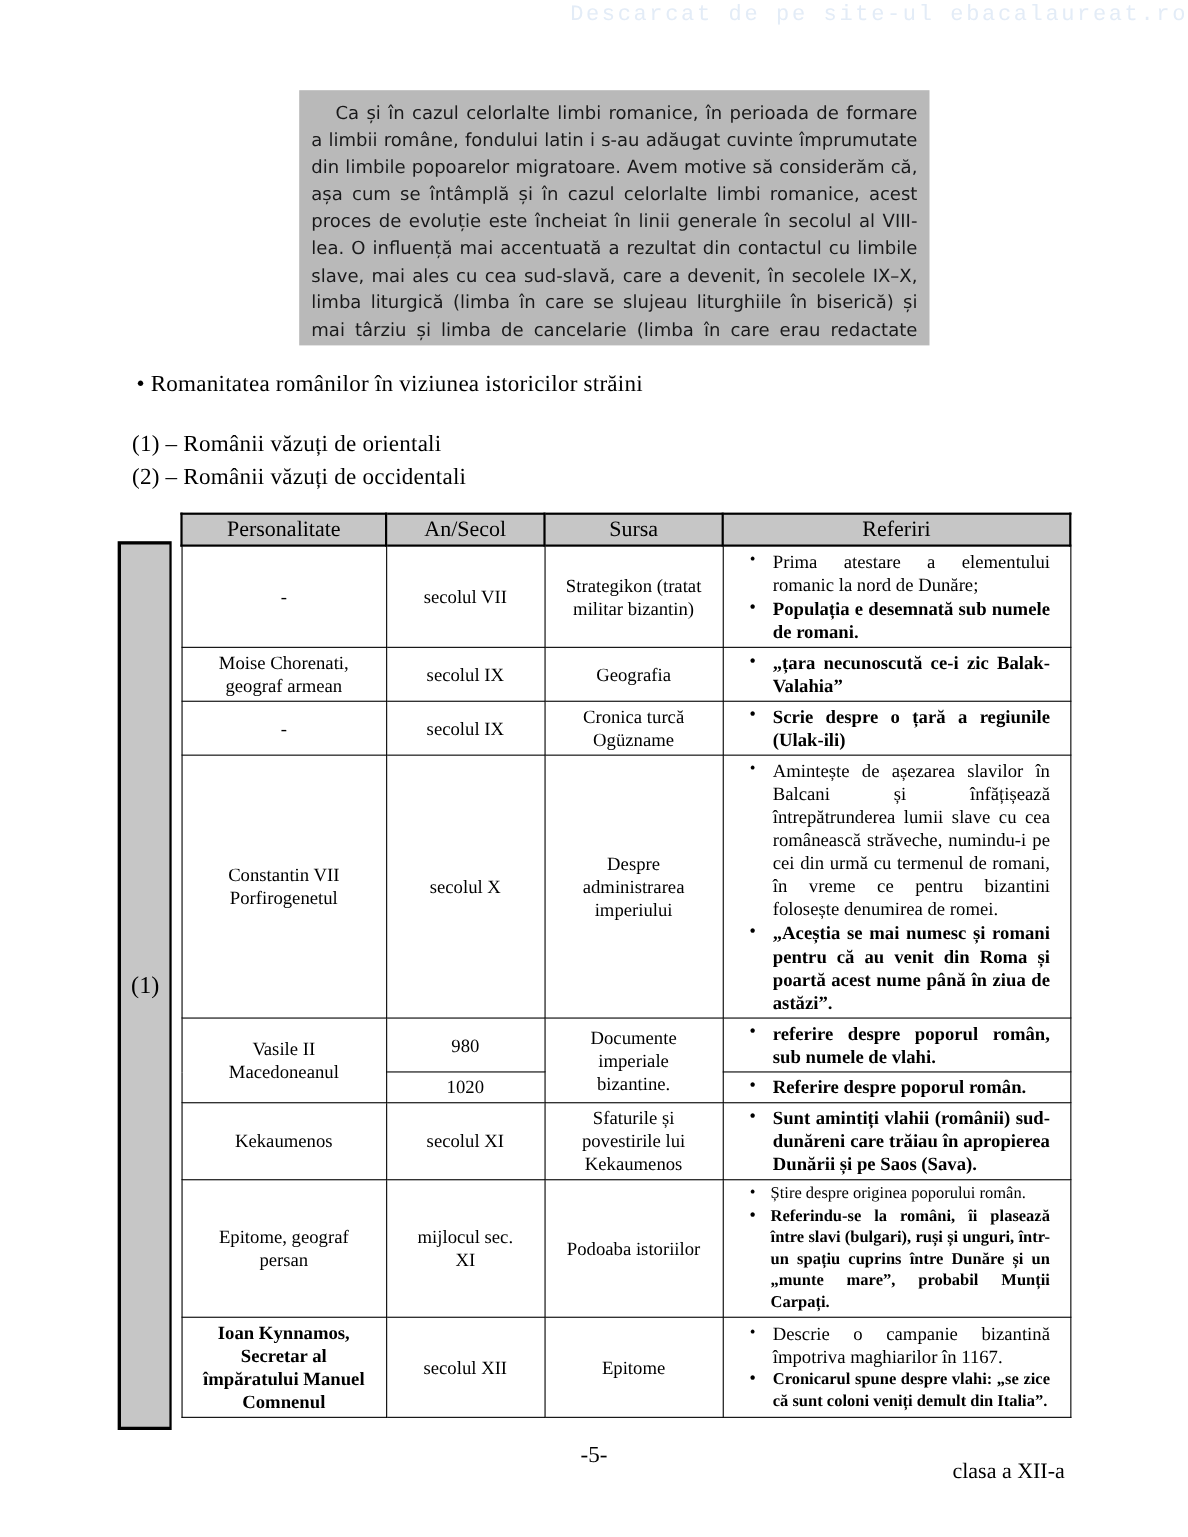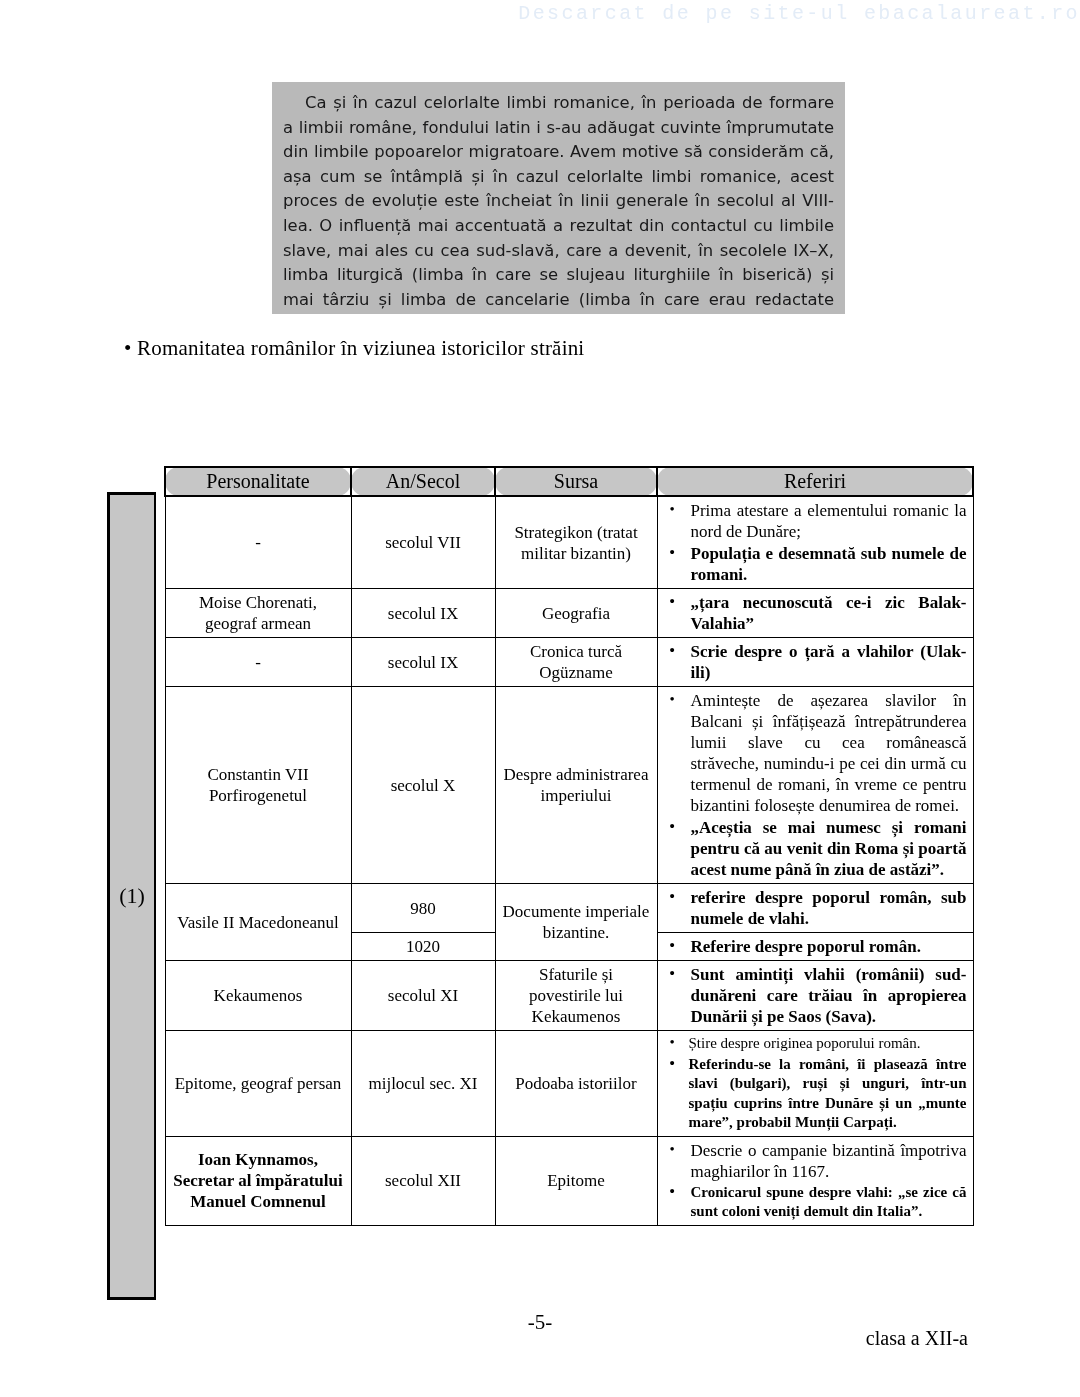--- a/index.html
+++ b/index.html
@@ -100,33 +100,32 @@
     position: absolute;
     left: 164px;
     top: 466px;
     width: 768px;
     border-collapse: collapse;
     table-layout: fixed;
   }
   table.maintable td,
   table.maintable th {
     border: 1.5px solid #000000;
-    padding: 3px 6px;
+    padding: 3px 18px;
     vertical-align: middle;
     font-size: 17px;
     line-height: 21px;
   }
   table.maintable thead th {
     background: #c6c6c6;
     font-weight: normal;
     font-size: 20px;
     text-align: center;
     padding: 3px 4px;
     border-width: 2px;
-    border-radius: 14px;
   }
   .col-pers  { width: 176px; }
   .col-an    { width: 134px; }
   .col-sursa { width: 152px; }
   .col-ref   { width: 306px; margin-left: 16px; }
 
   td.c { text-align: center; }
 
   
   ul.refs {
@@ -173,20 +172,22 @@
 
 <div class="watermark">Descarcat de pe site-ul ebacalaureat.ro</div>
 
 <div class="scan-box">
   <p>Ca și în cazul celorlalte limbi romanice, în perioada de formare a limbii române, fondului latin i s-au adăugat cuvinte împrumutate din limbile popoarelor migratoare. Avem motive să considerăm că, așa cum se întâmplă și în cazul celorlalte limbi romanice, acest proces de evoluție este încheiat în linii generale în secolul al VIII-lea. O influență mai accentuată a rezultat din contactul cu limbile slave, mai ales cu cea sud-slavă, care a devenit, în secolele IX–X, limba liturgică (limba în care se slujeau liturghiile în biserică) și mai târziu și limba de cancelarie (limba în care erau redactate documentele oficiale ale statului). Slavona a jucat pentru regiunile balcano-dunărene un rol apropiat de cel pe care latina l-a jucat în Occidentul medieval.</p>
 </div>
 
 <div class="bullet-heading">• Romanitatea românilor în viziunea istoricilor străini</div>
 
 <div class="legend">
+  <div>(1) – Românii văzuți de orientali</div>
+  <div>(2) – Românii văzuți de occidentali</div>
 </div>
 
 <div class="marker-col">
   <span>(1)</span>
 </div>
 
 <table class="maintable">
   <thead>
     <tr>
       <th class="col-pers">Personalitate</th>
@@ -219,21 +220,21 @@
         </ul>
       </td>
     </tr>
 
     <tr>
       <td class="c">-</td>
       <td class="c">secolul IX</td>
       <td class="c">Cronica turcă Ogüzname</td>
       <td>
         <ul class="refs">
-          <li>Scrie despre o țară a vlahilor (Ulak-ili)</li>
+          <li>Scrie despre o țară a regiunile (Ulak-ili)</li>
         </ul>
       </td>
     </tr>
 
     <tr>
       <td class="c">Constantin VII Porfirogenetul</td>
       <td class="c">secolul X</td>
       <td class="c">Despre administrarea imperiului</td>
       <td>
         <ul class="refs">

